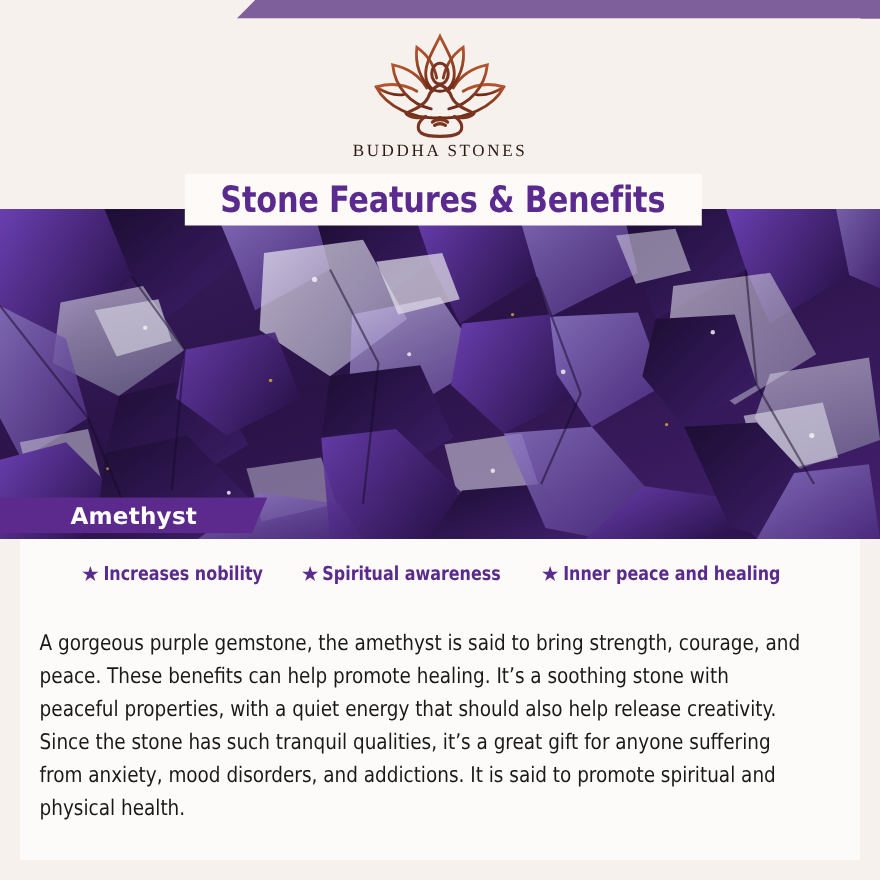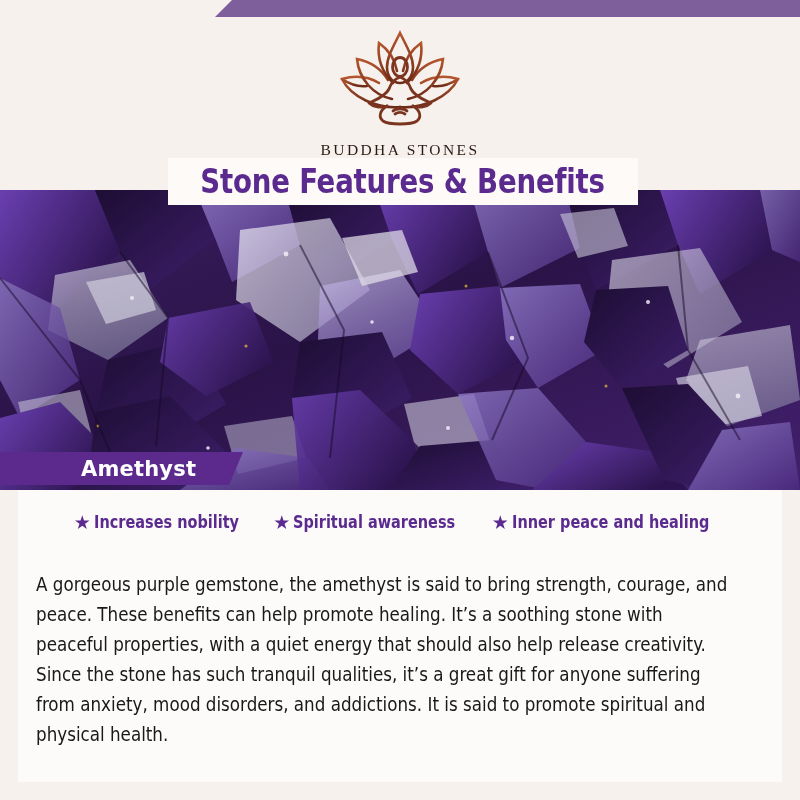--- a/index.html
+++ b/index.html
@@ -68,21 +68,21 @@
     left: 0;
     right: 0;
     text-align: center;
   }
   .logo-mark {
     display: block;
     margin: 0 auto;
   }
   .logo-word {
     display: block;
-    margin-top: 14px;
+    margin-top: 2px;
     font-family: "Liberation Serif", serif;
     font-size: 15.5px;
     letter-spacing: 2.4px;
     color: #2b1a12;
     text-align: center;
   }
 
   
   .title-banner {
     position: absolute;
@@ -130,21 +130,21 @@
     clip-path: polygon(0 0, 100% 0, calc(100% - 14px) 100%, 0 100%);
     display: flex;
     align-items: center;
     z-index: 5;
   }
   .stone-label-text {
     color: #ffffff;
     font-family: "DejaVu Sans", "Liberation Sans", sans-serif;
     font-weight: bold;
     font-size: 21px;
-    padding-left: 81px;
+    padding-left: 64px;
     letter-spacing: 0.2px;
     white-space: nowrap;
   }
 
   
   .body-section {
     position: absolute;
     top: 490px;
     left: 0;
     width: 800px;

